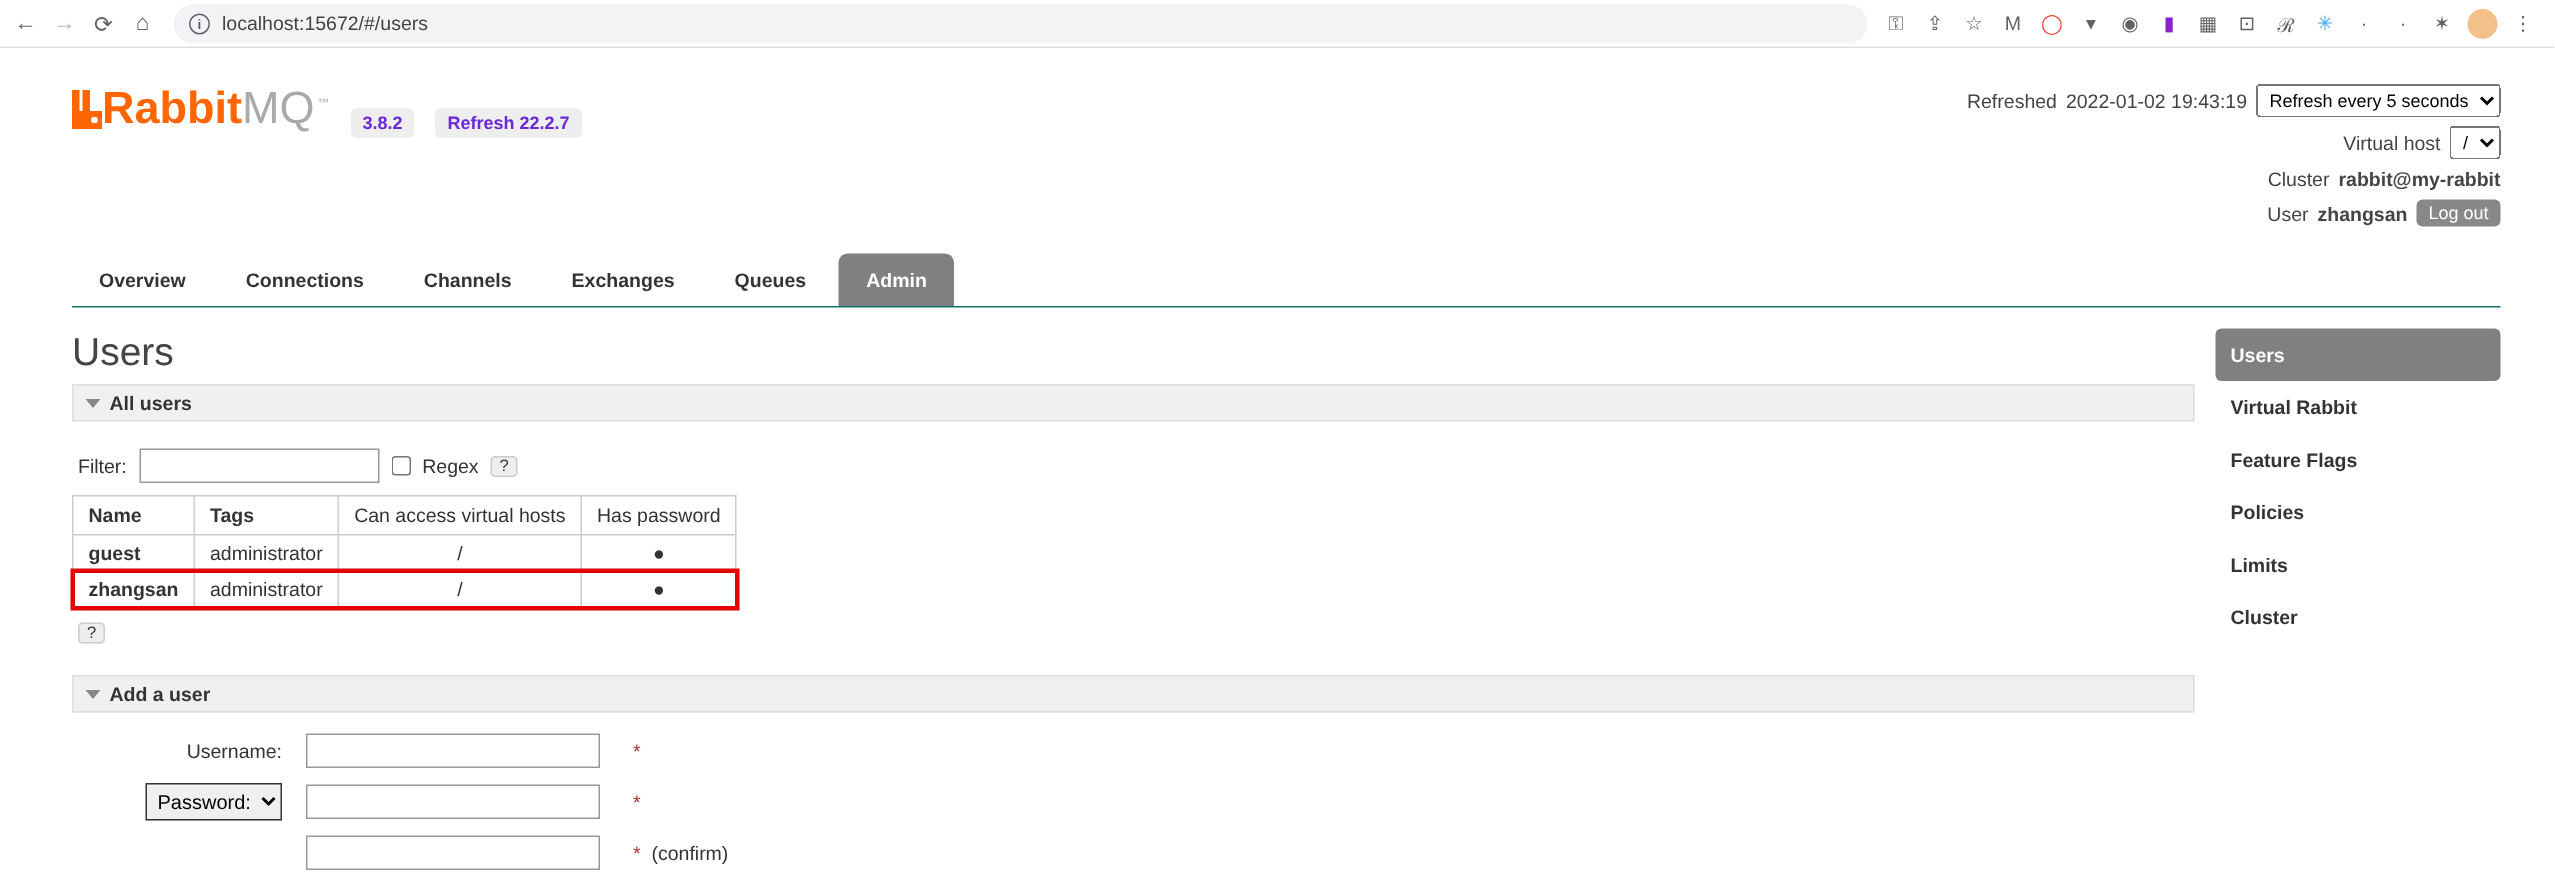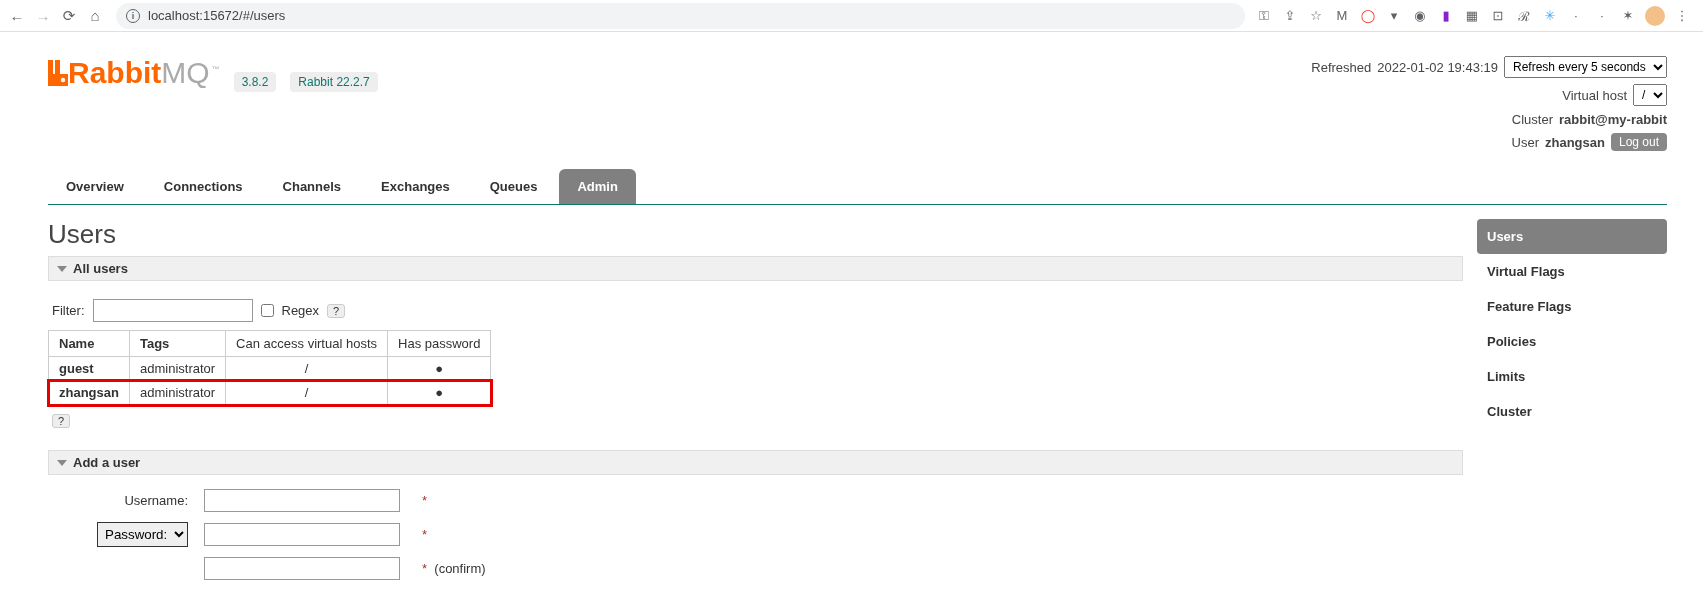--- a/index.html
+++ b/index.html
@@ -17,21 +17,21 @@
   
   .page { padding: 10px 36px 30px 48px; }
   .header-row { display:flex; align-items:flex-start; justify-content:space-between; margin-bottom: 12px; margin-top: 14px; }
   .logo-block { display:flex; align-items:baseline; gap:14px; }
   .logo { display:flex; align-items:center; gap:0; }
   .logo-mark { display:inline-block; width:20px; height:26px; }
   .logo-text { font-size: 30px; font-weight: 600; letter-spacing:0; }
   .logo-text .r { color:#f60; }
   .logo-text .mq { color:#aaa; font-weight:400; }
   .tm { font-size:8px; color:#bbb; vertical-align:super; margin-left:2px; }
-  .version-badge { background:#eee; border-radius:4px; padding:3px 8px; font-size:12px; color:#0f766e; }
+  .version-badge { background:#eee; border-radius:4px; padding:3px 8px; font-size:12px; color:#6d28d9;font-weight:bold; }
 
   .top-right { text-align:right; font-size:13px; color:#444; }
   .top-right .row { margin-bottom:6px; display:flex; align-items:center; justify-content:flex-end; gap:6px; }
   .top-right select { font-size:12px; padding:2px 4px; }
   .logout-btn { background:#888; color:#ffffff; border:none; border-radius:4px; padding:2px 8px; font-size:12px; cursor:pointer; }
 
   
   .tabs { display:flex; gap:0; border-bottom:1px solid #0f766e; margin-top:8px; }
   .tab { padding:10px 18px; font-weight:bold; font-size:13px; color:#333; cursor:pointer; border-radius:6px 6px 0 0; margin-right:4px; }
   .tab.active { background:#808080; color:#fff; }
@@ -113,21 +113,21 @@
           <rect x="0" y="0" width="5" height="14" fill="#f60"></rect>
           <rect x="7" y="0" width="5" height="14" fill="#f60"></rect>
           <rect x="0" y="14" width="20" height="12" fill="#f60"></rect>
           <circle cx="15" cy="20" r="2.2" fill="#fff"></circle>
         </svg>
         <span class="logo-text">
           <span class="r">Rabbit</span><span class="mq">MQ</span><span class="tm">™</span>
         </span>
       </span>
       <span class="version-badge">3.8.2</span>
-      <span class="version-badge">Rabbit 22.2.7</span>
+      <span class="version-badge">Refresh 22.2.7</span>
     </div>
     <div class="top-right">
       <div class="row">
         <span>Refreshed</span>
         <span>2022-01-02 19:43:19</span>
         <select><option>Refresh every 5 seconds</option></select>
       </div>
       <div class="row">
         <span>Virtual host</span>
         <select><option>/</option></select>
@@ -232,20 +232,20 @@
           <td></td>
           <td></td>
         </tr>
       </tbody>
         </table>
 
     </div>
 
     <div class="sidebar">
       <div class="sidebar-item active">Users</div>
-      <div class="sidebar-item">Virtual Flags</div>
+      <div class="sidebar-item">Virtual Rabbit</div>
       <div class="sidebar-item">Feature Flags</div>
       <div class="sidebar-item">Policies</div>
       <div class="sidebar-item">Limits</div>
       <div class="sidebar-item">Cluster</div>
     </div>
   </div>
 </div>
 
 </body></html>

